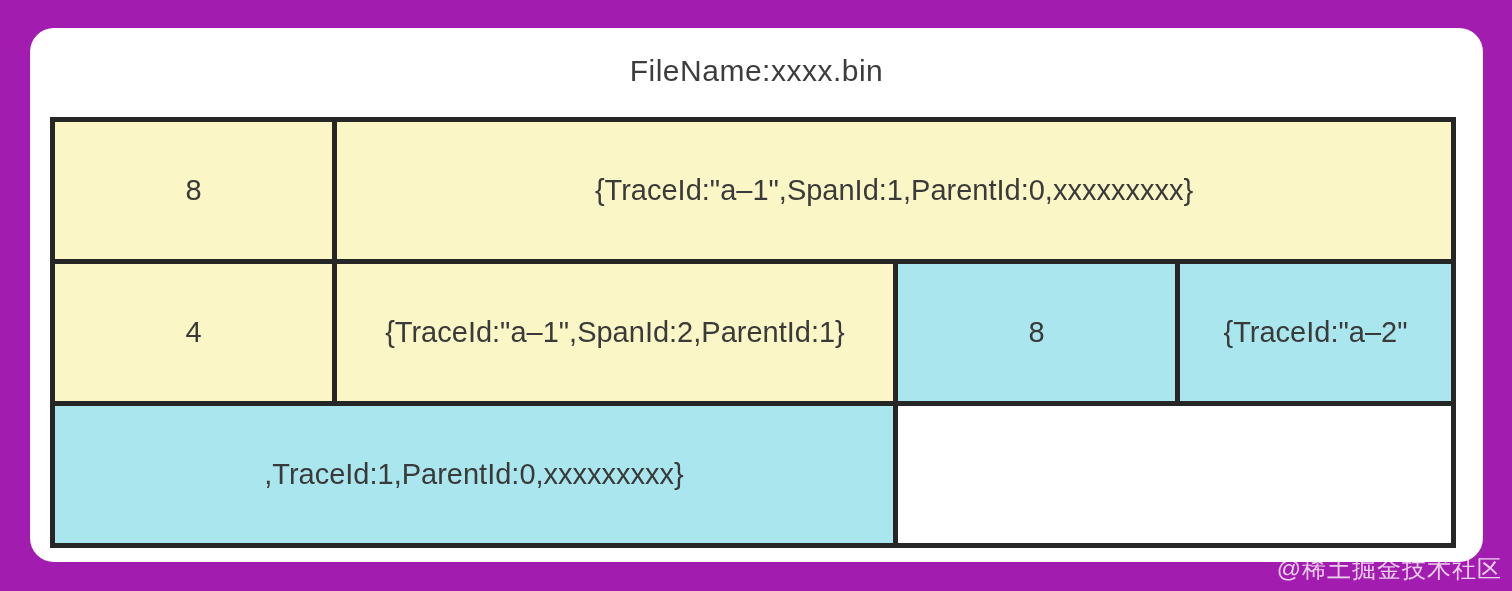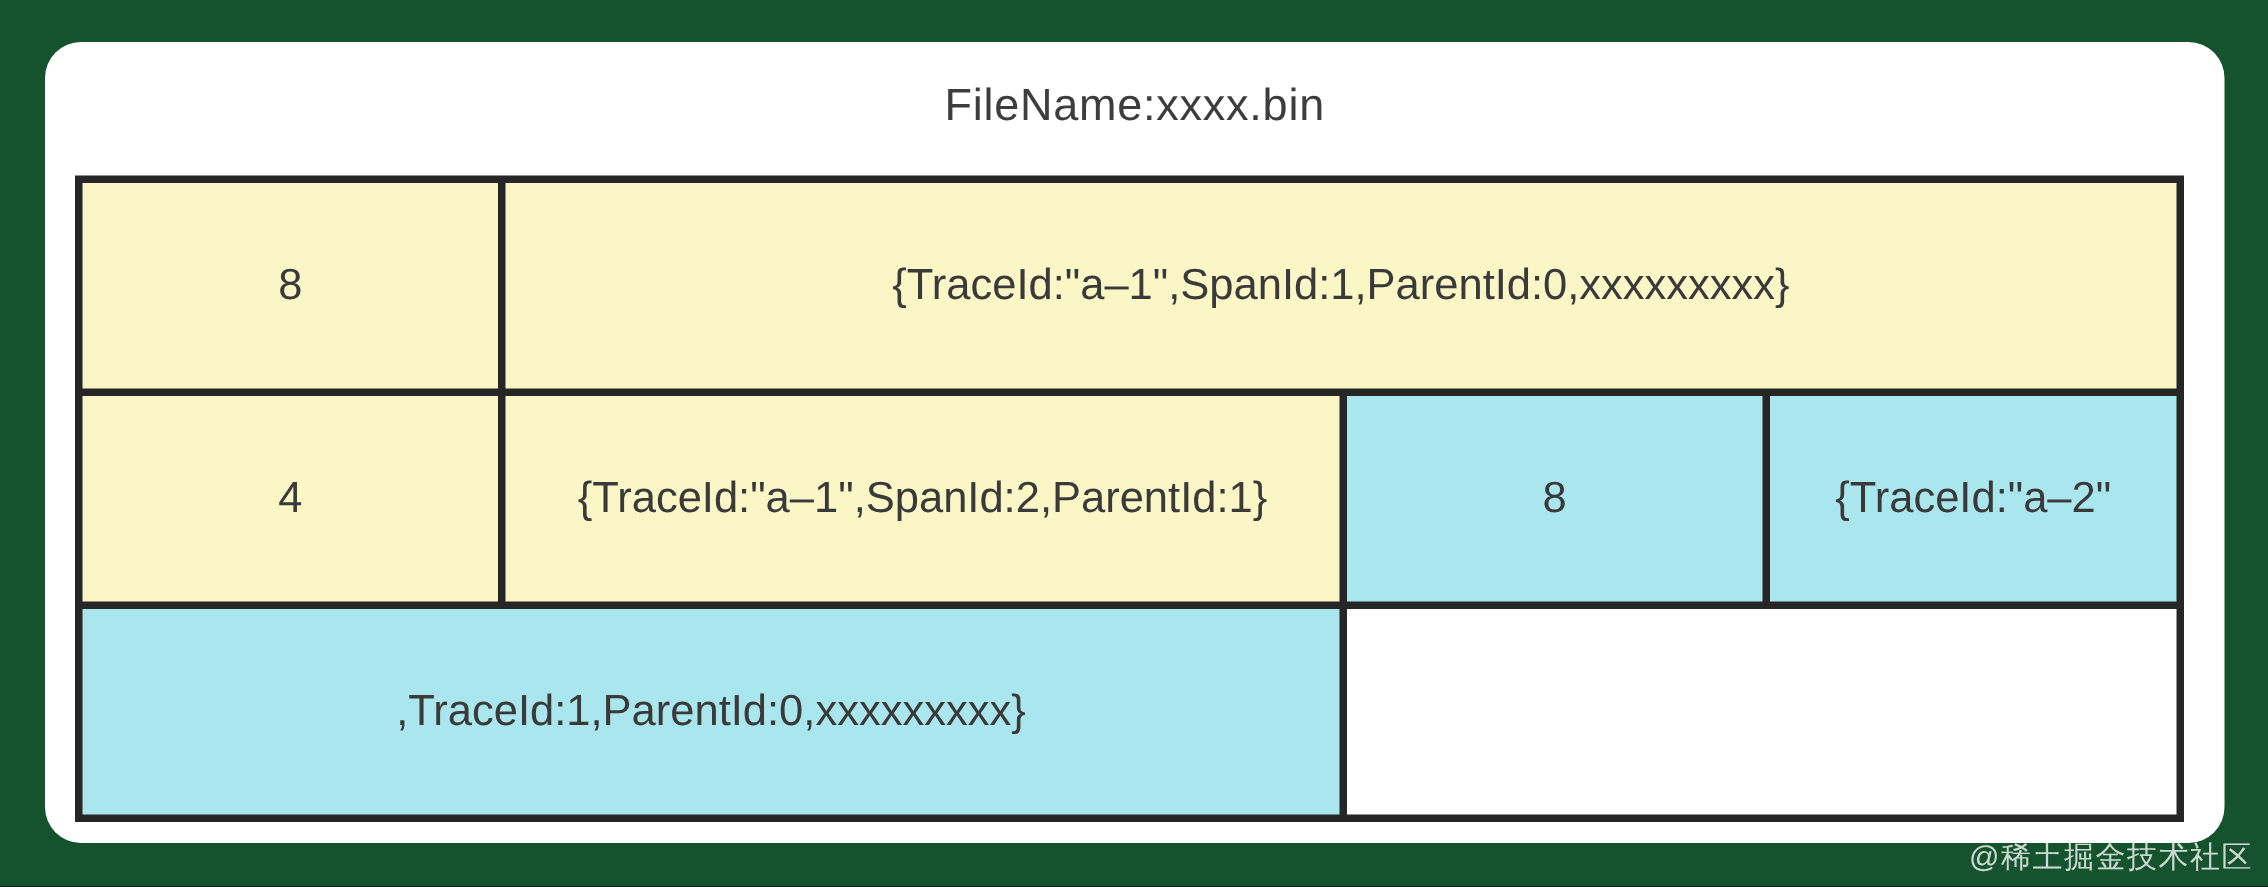--- a/index.html
+++ b/index.html
@@ -8,21 +8,21 @@
     width: 1512px;
     height: 591px;
     background: #000000;
     overflow: hidden;
     font-family: "Liberation Sans", sans-serif;
   }
   .stage {
     position: relative;
     width: 1512px;
     height: 591px;
-    background: #14532d;
+    background: #a21caf;
   }
   .card {
     position: absolute;
     left: 30px;
     top: 28px;
     width: 1453px;
     height: 534px;
     background: #ffffff;
     border-radius: 24px;
   }
@@ -67,21 +67,21 @@
   .area-c { grid-area: c; }
   .area-d { grid-area: d; }
   .area-e { grid-area: e; }
   .area-f { grid-area: f; }
   .area-g { grid-area: g; }
   .area-h { grid-area: h; }
   .watermark {
     position: absolute;
     right: 10px;
     bottom: 6px;
-    font-size: 20px;
+    font-size: 24px;
     color: rgba(255,255,255,0.78);
     letter-spacing: 1px;
   }
 </style>
 </head>
 <body>
 
 <div class="stage">
   <div class="card">
     <div class="title">FileName:xxxx.bin</div>

